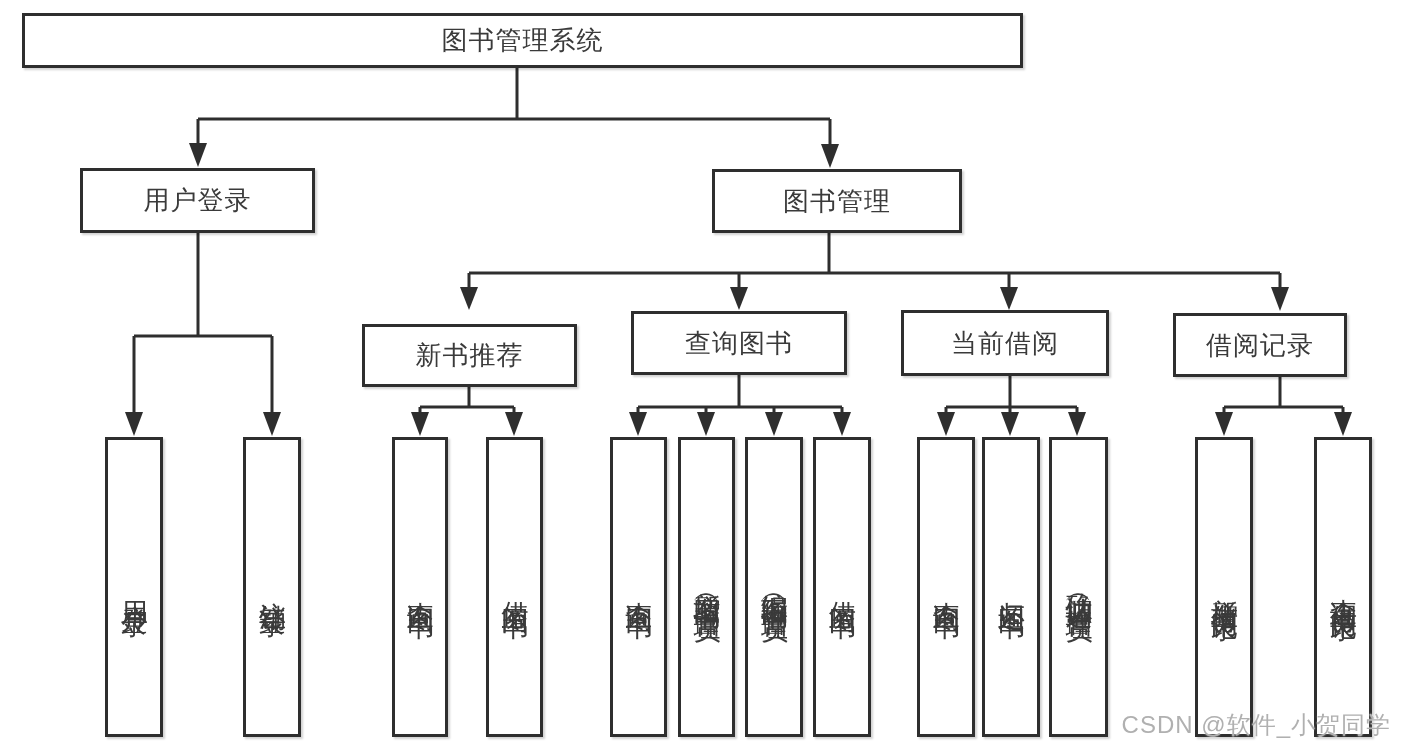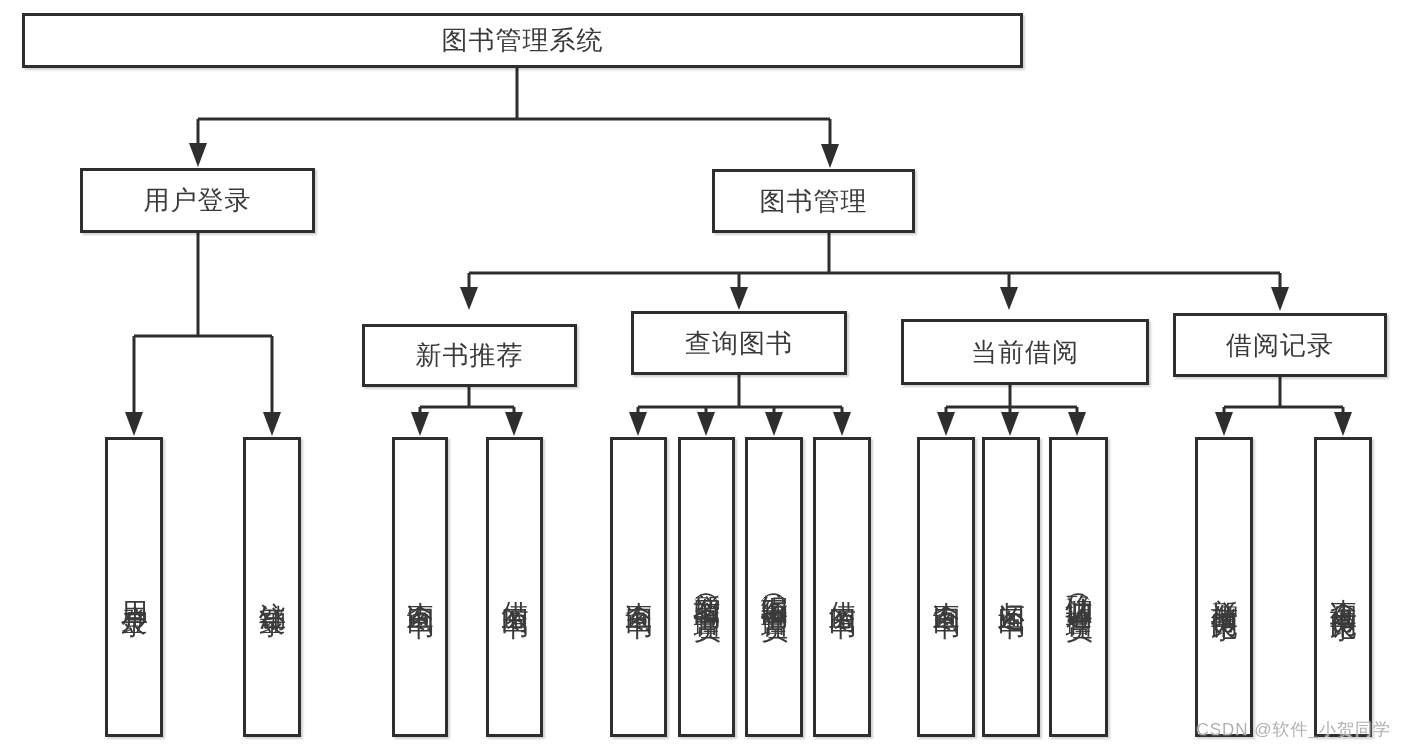--- a/index.html
+++ b/index.html
@@ -33,21 +33,21 @@
     writing-mode:vertical-lr;
     text-orientation:mixed;
     font-size:27px;
     letter-spacing:3.5px;
     line-height:1;
     color:var(--text);
   }
   #watermark{
     position:absolute;
     right:14px;bottom:6px;
-    font-size:17px;
+    font-size:24px;
     color:var(--wm);
     letter-spacing:1px;
     white-space:nowrap;
     text-shadow:0 0 2px #fff;
   }
 </style>
 </head>
 <body>
 
 <div id="canvas">
@@ -81,26 +81,26 @@
     <polygon points="937,412 955,412 946,436"></polygon>
     <polygon points="1001,412 1019,412 1010,436"></polygon>
     <polygon points="1068,412 1086,412 1077,436"></polygon>
     <polygon points="1215,412 1233,412 1224,436"></polygon>
     <polygon points="1334,412 1352,412 1343,436"></polygon>
   </svg>
 
   <div class="node h-node" style="left:22px;top:13px;width:1001px;height:55px;">图书管理系统</div>
 
   <div class="node h-node" style="left:80px;top:168px;width:235px;height:65px;">用户登录</div>
-  <div class="node h-node" style="left:712px;top:169px;width:203px;height:64px;">图书管理</div>
+  <div class="node h-node" style="left:712px;top:169px;width:250px;height:64px;">图书管理</div>
 
   <div class="node h-node" style="left:362px;top:312px;width:215px;height:63px;margin-top:12px;">新书推荐</div>
   <div class="node h-node" style="left:631px;top:311px;width:216px;height:64px;">查询图书</div>
-  <div class="node h-node" style="left:901px;top:319px;width:248px;height:66px;">当前借阅</div>
-  <div class="node h-node" style="left:1173px;top:313px;width:214px;height:64px;">借阅记录</div>
+  <div class="node h-node" style="left:901px;top:310px;width:208px;height:66px;">当前借阅</div>
+  <div class="node h-node" style="left:1173px;top:313px;width:174px;height:64px;">借阅记录</div>
 
   <div class="node leaf" style="left:105px;top:437px;width:58px;height:300px;">
     <span>用户登录</span>
   </div>
   <div class="node leaf" style="left:243px;top:437px;width:58px;height:300px;">
     <span>注销登录</span>
   </div>
 
   <div class="node leaf" style="left:392px;top:437px;width:56px;height:300px;">
     <span>查询图书</span>

